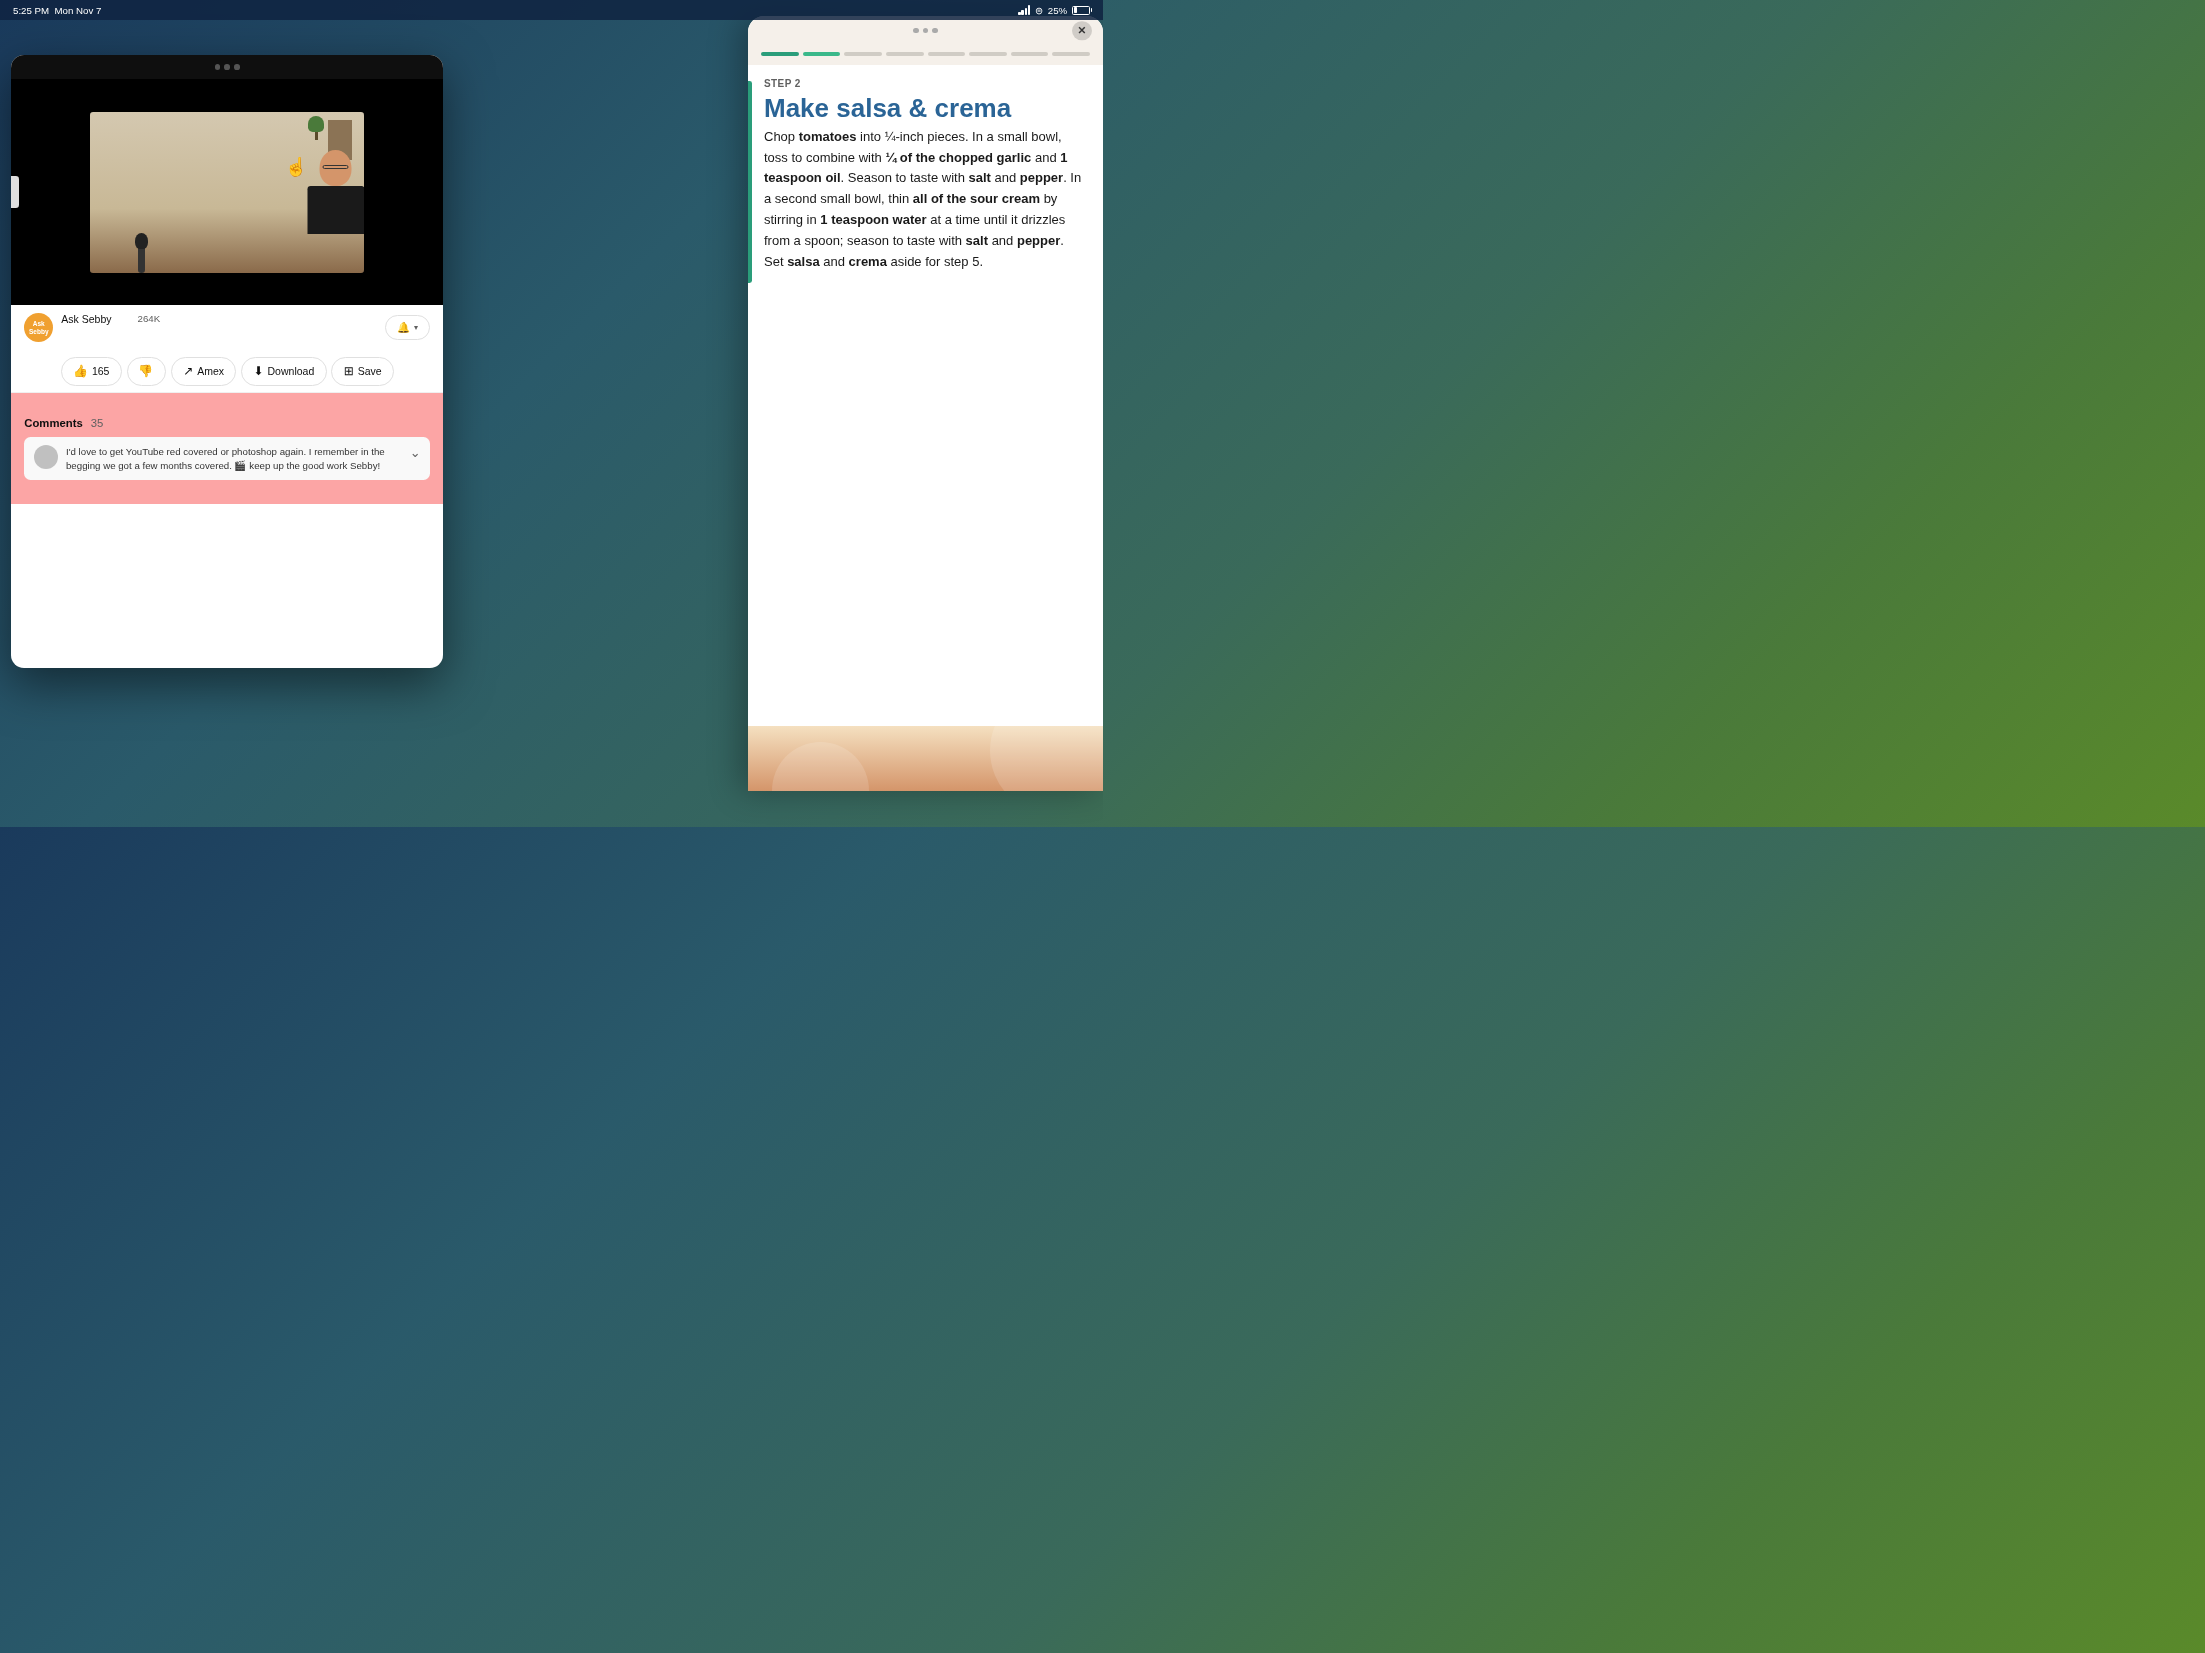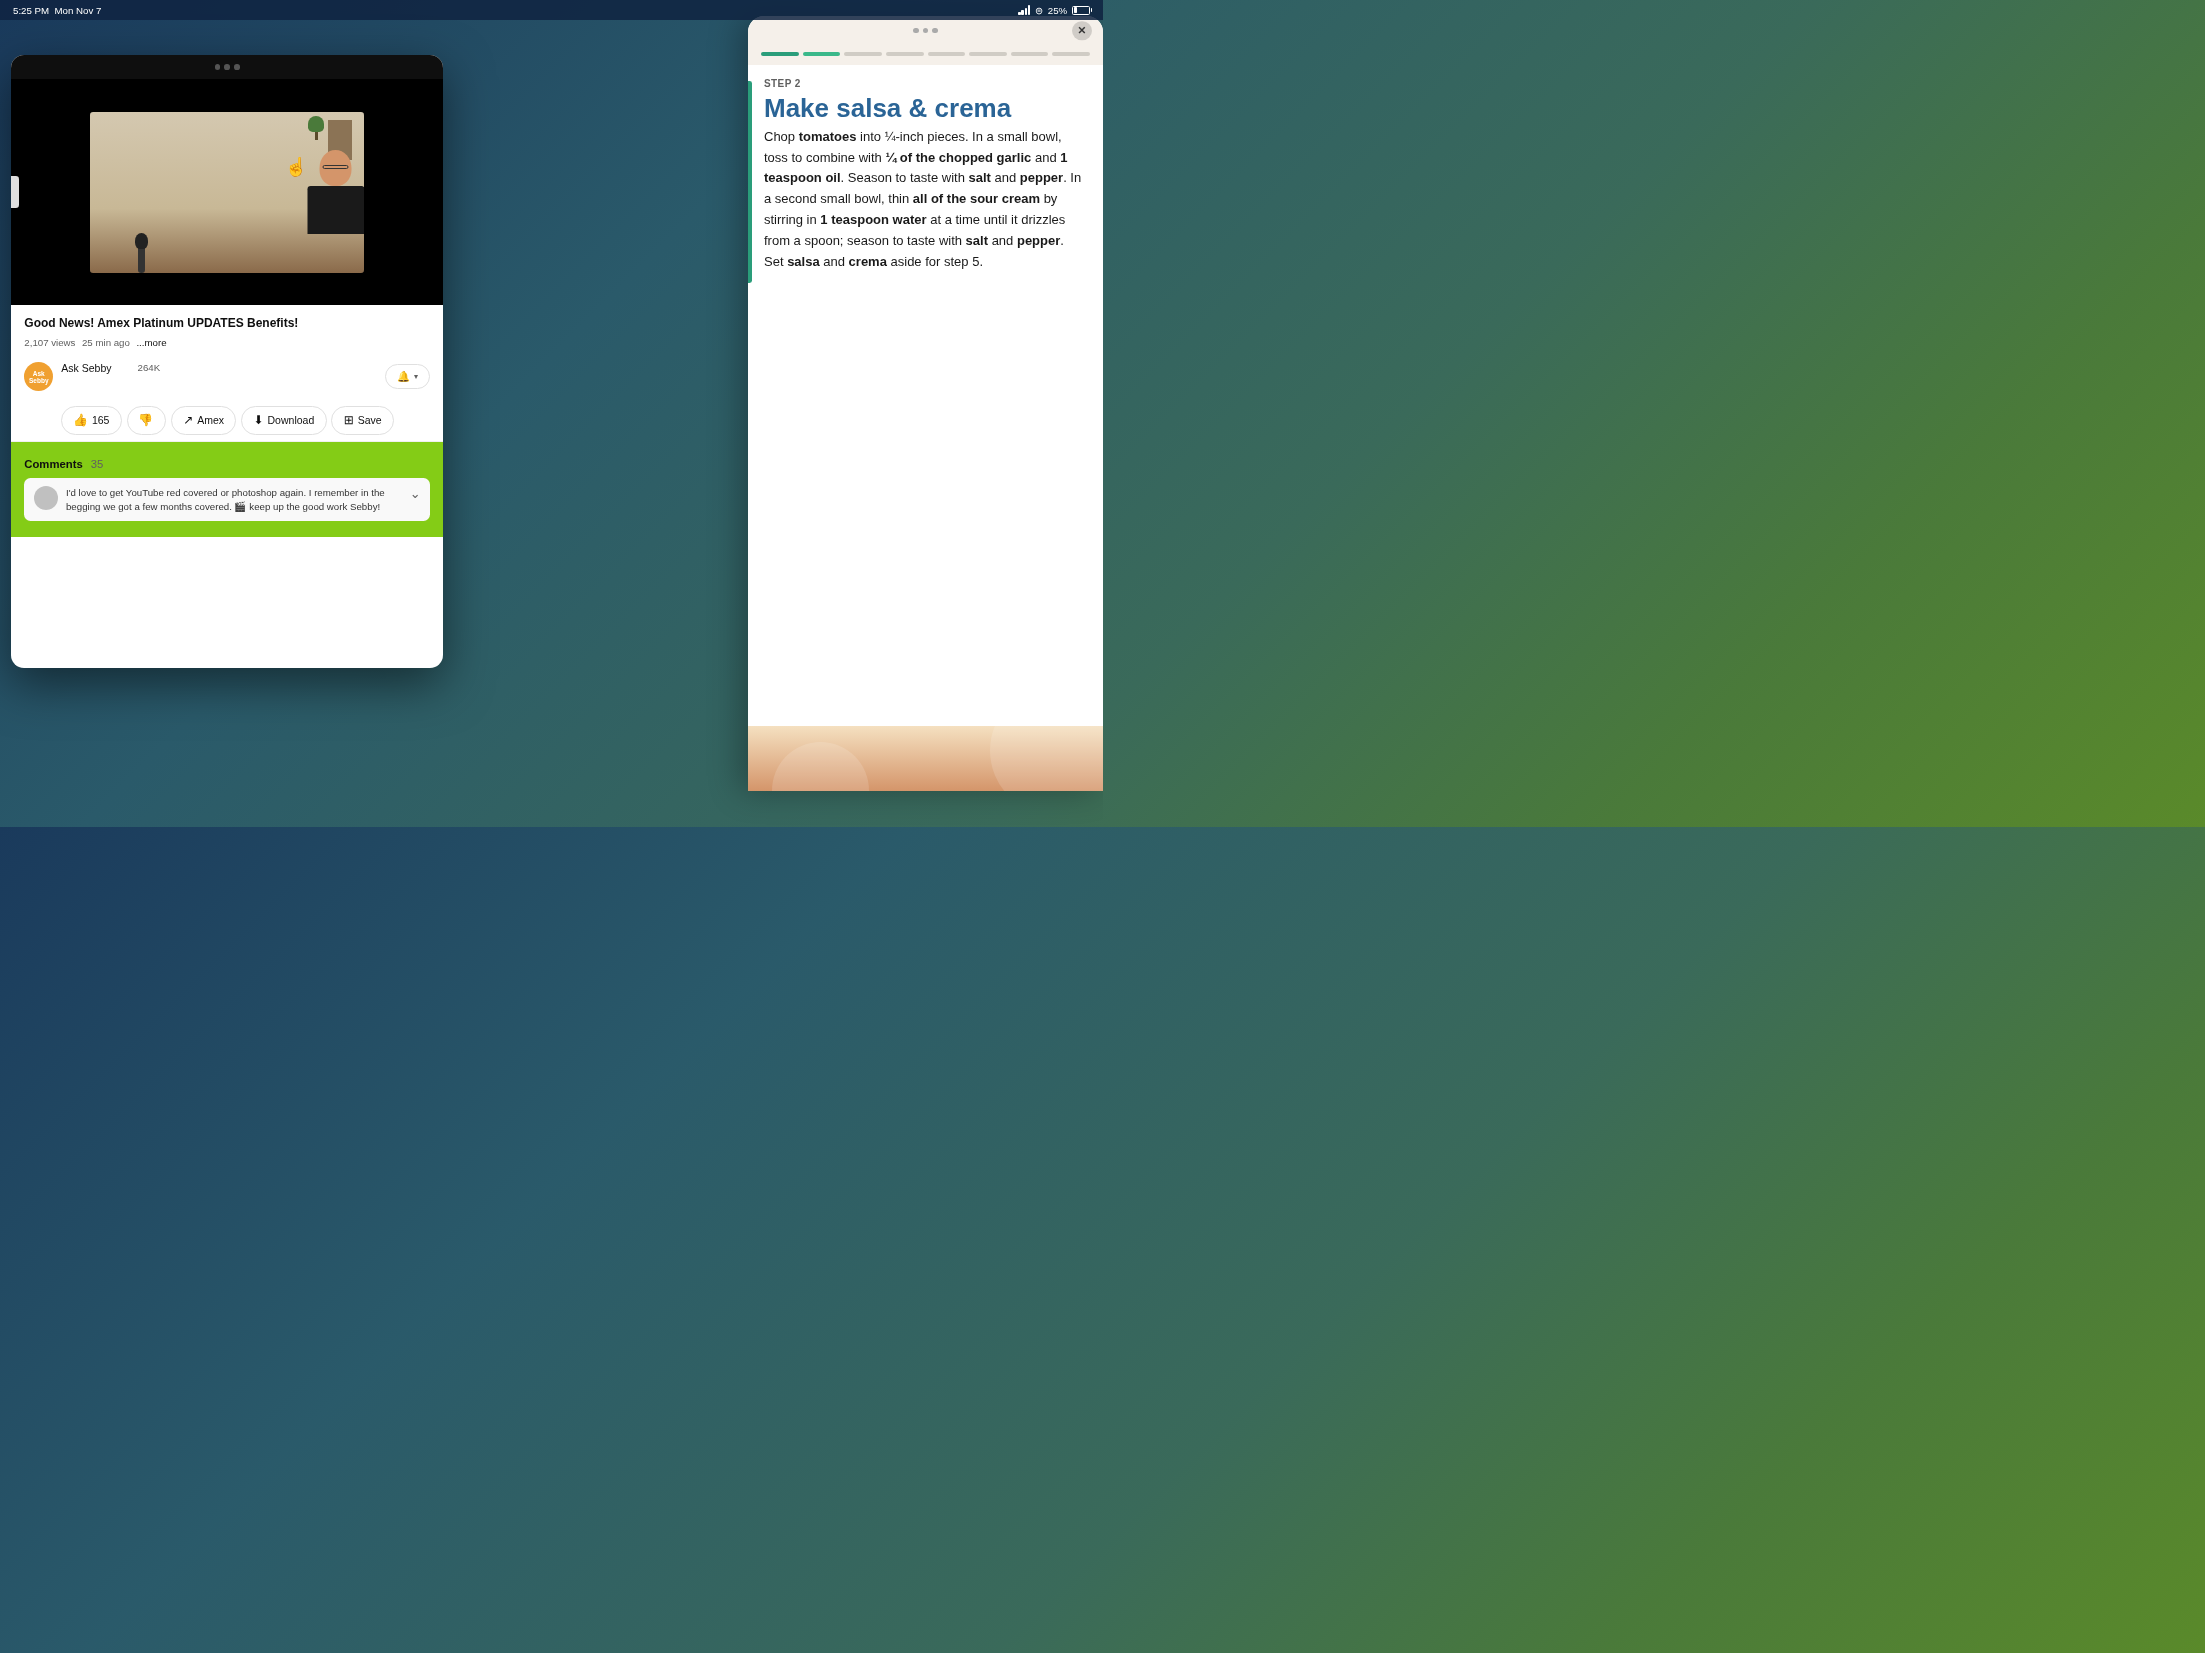--- a/index.html
+++ b/index.html
@@ -340,22 +340,22 @@
       cursor: pointer;
       font-weight: 500;
     }
 
     .action-icon {
       font-size: 12px;
     }
 
     
     .comments-section {
-      padding: 16px 13px;
-      background: #84cc16;
+      padding: 24px 13px;
+      background: #fca5a5;
       border-top: 0.8px solid #f0f0f0;
     }
 
     .comments-header {
       font-size: 11.3px;
       font-weight: 600;
       color: #0f0f0f;
       margin-bottom: 8px;
     }
 
@@ -574,28 +574,20 @@
       <div class="microphone" style="position:absolute; bottom:0; left:48px;">
         <div class="mic-head"></div>
       </div>
 
       <div style="position:absolute; right:57px; top:44px; color:#d4956a; font-size:18px;">☝️</div>
     </div>
 
     <div class="edge-tab"></div>
   </div>
 
-  <div class="video-info">
-    <div class="video-title">Good News! Amex Platinum UPDATES Benefits!</div>
-    <div class="video-meta">
-      <span>2,107 views</span>
-      <span>25 min ago</span>
-      <span class="more-link">...more</span>
-    </div>
-  </div>
 
   <div class="channel-row">
     <div class="channel-left">
       <div class="channel-avatar">
         <span style="font-size:6.5px; line-height:1.1;">Ask<br>Sebby</span>
       </div>
       <span class="channel-name">Ask Sebby</span>
       <span class="channel-subs">264K</span>
     </div>
     <div class="bell-btn">

